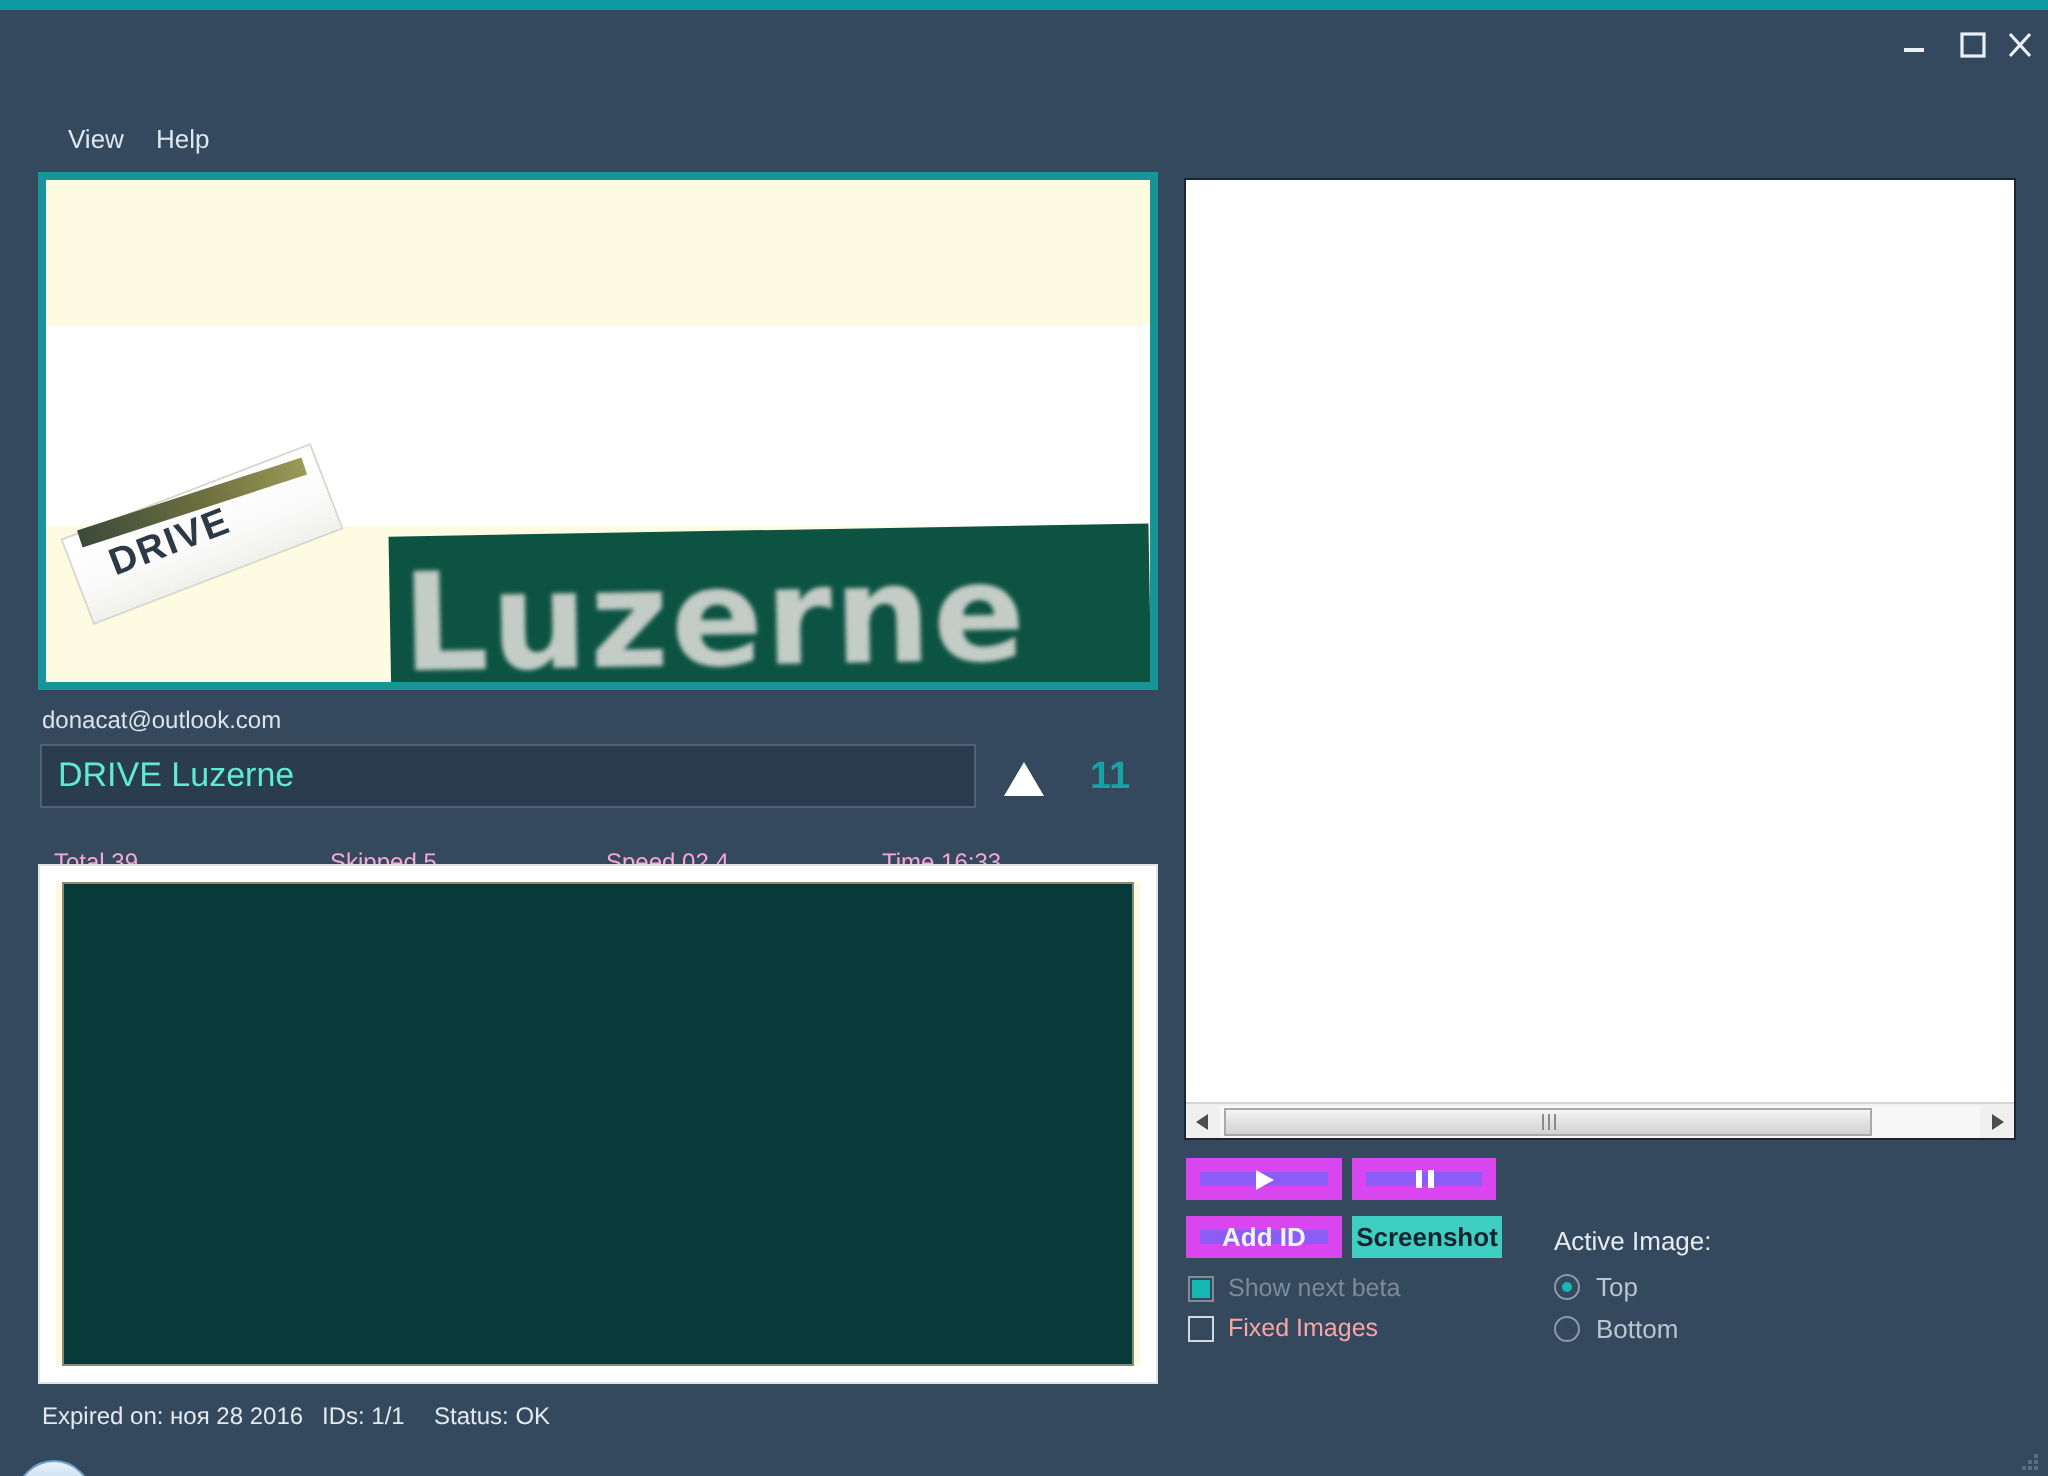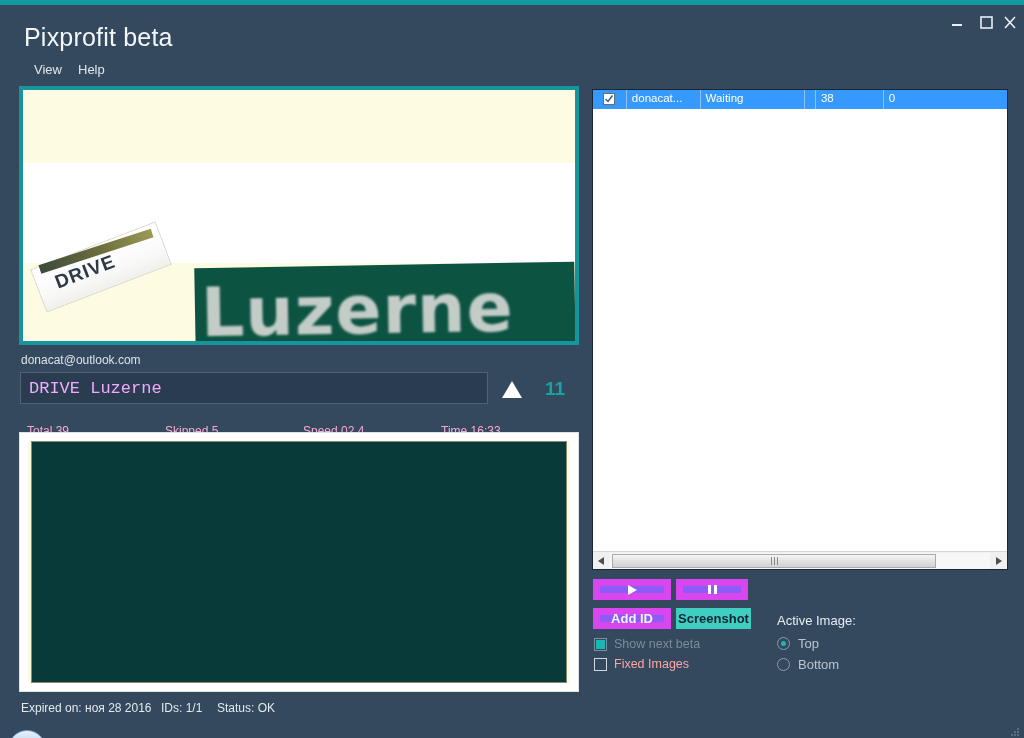--- a/index.html
+++ b/index.html
@@ -142,23 +142,23 @@
     color: #dbe3ea;
     white-space: nowrap;
   }
   #answer-input {
     position: absolute;
     left: 20px; top: 372px;
     width: 468px; height: 32px;
     background: #2a3c50;
     border: 1px solid #51616f;
     box-sizing: border-box;
-    color: #f0abfc;
+    color: #5eead4;
     font-size: 17px;
-    font-family: Liberation Mono, monospace;
+    font-family: Liberation Sans, sans-serif;
     padding: 0 8px;
     outline: none;
   }
   #up-arrow-btn {
     position: absolute;
     left: 500px; top: 378px;
     width: 24px; height: 22px;
     cursor: default;
   }
   #counter-badge {
@@ -410,21 +410,20 @@
     border-radius: 50%;
     background: #17b8b4;
   }
 </style>
 </head>
 <body>
 
 <div id="accent-strip"></div>
 
 <div id="titlebar">
-  <div id="app-title">Pixprofit beta</div>
 
   <div class="win-btn" id="btn-min">
     <svg width="26" height="22" viewBox="0 0 26 22">
         <rect x="8" y="13" width="10" height="2" fill="#e9eff5"></rect>
       </svg>
   </div>
   <div class="win-btn" id="btn-max">
     <svg width="26" height="22" viewBox="0 0 26 22">
         <rect x="8" y="6" width="11" height="11" fill="none" stroke="#e9eff5" stroke-width="1.6"></rect>
       </svg>
@@ -483,34 +482,20 @@
     <rect x="6" y="6" width="2" height="2" fill="#5a6d80"></rect>
     <rect x="9" y="6" width="2" height="2" fill="#5a6d80"></rect>
     <rect x="3" y="9" width="2" height="2" fill="#5a6d80"></rect>
     <rect x="6" y="9" width="2" height="2" fill="#5a6d80"></rect>
     <rect x="9" y="9" width="2" height="2" fill="#5a6d80"></rect>
   </svg>
 </div>
 
 <div id="table-panel">
 
-  <div class="table-row">
-    <div class="td col-flag">
-      <div class="row-checkbox">
-        <svg width="10" height="10" viewBox="0 0 10 10">
-          <path d="M1.5 5 L4 7.5 L8.5 1.5" stroke="#2c5a9c" stroke-width="1.4" fill="none"></path>
-        </svg>
-      </div>
-    </div>
-    <div class="td col-name">donacat...</div>
-    <div class="td col-status">Waiting</div>
-    <div class="td col-narrow"></div>
-    <div class="td col-posted">38</div>
-    <div class="td col-skipped">0</div>
-  </div>
 
   <div id="table-body-fill"></div>
 
   <div id="hscroll">
     <div class="scroll-arrow">
       <svg width="7" height="8" viewBox="0 0 7 8">
           <polygon points="6,0 6,8 0,4" fill="#4d4d4d"></polygon>
         </svg>
     </div>
     <div id="hscroll-track">

